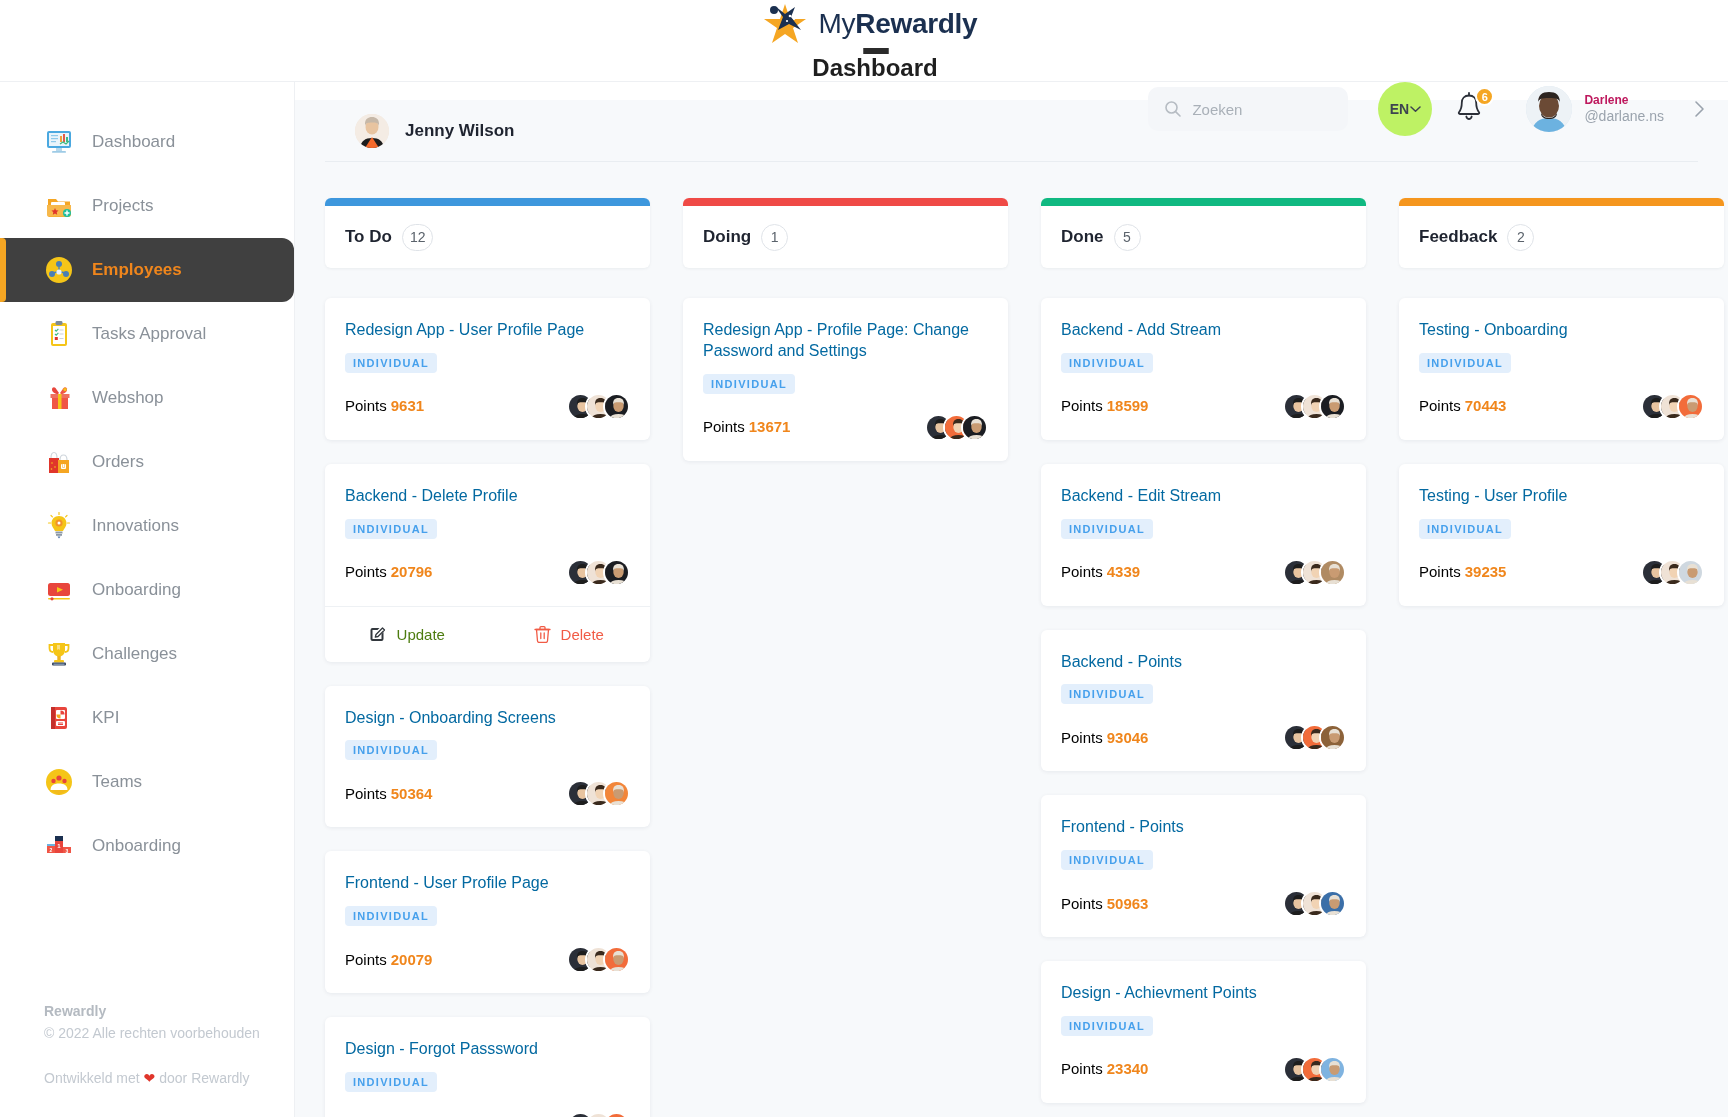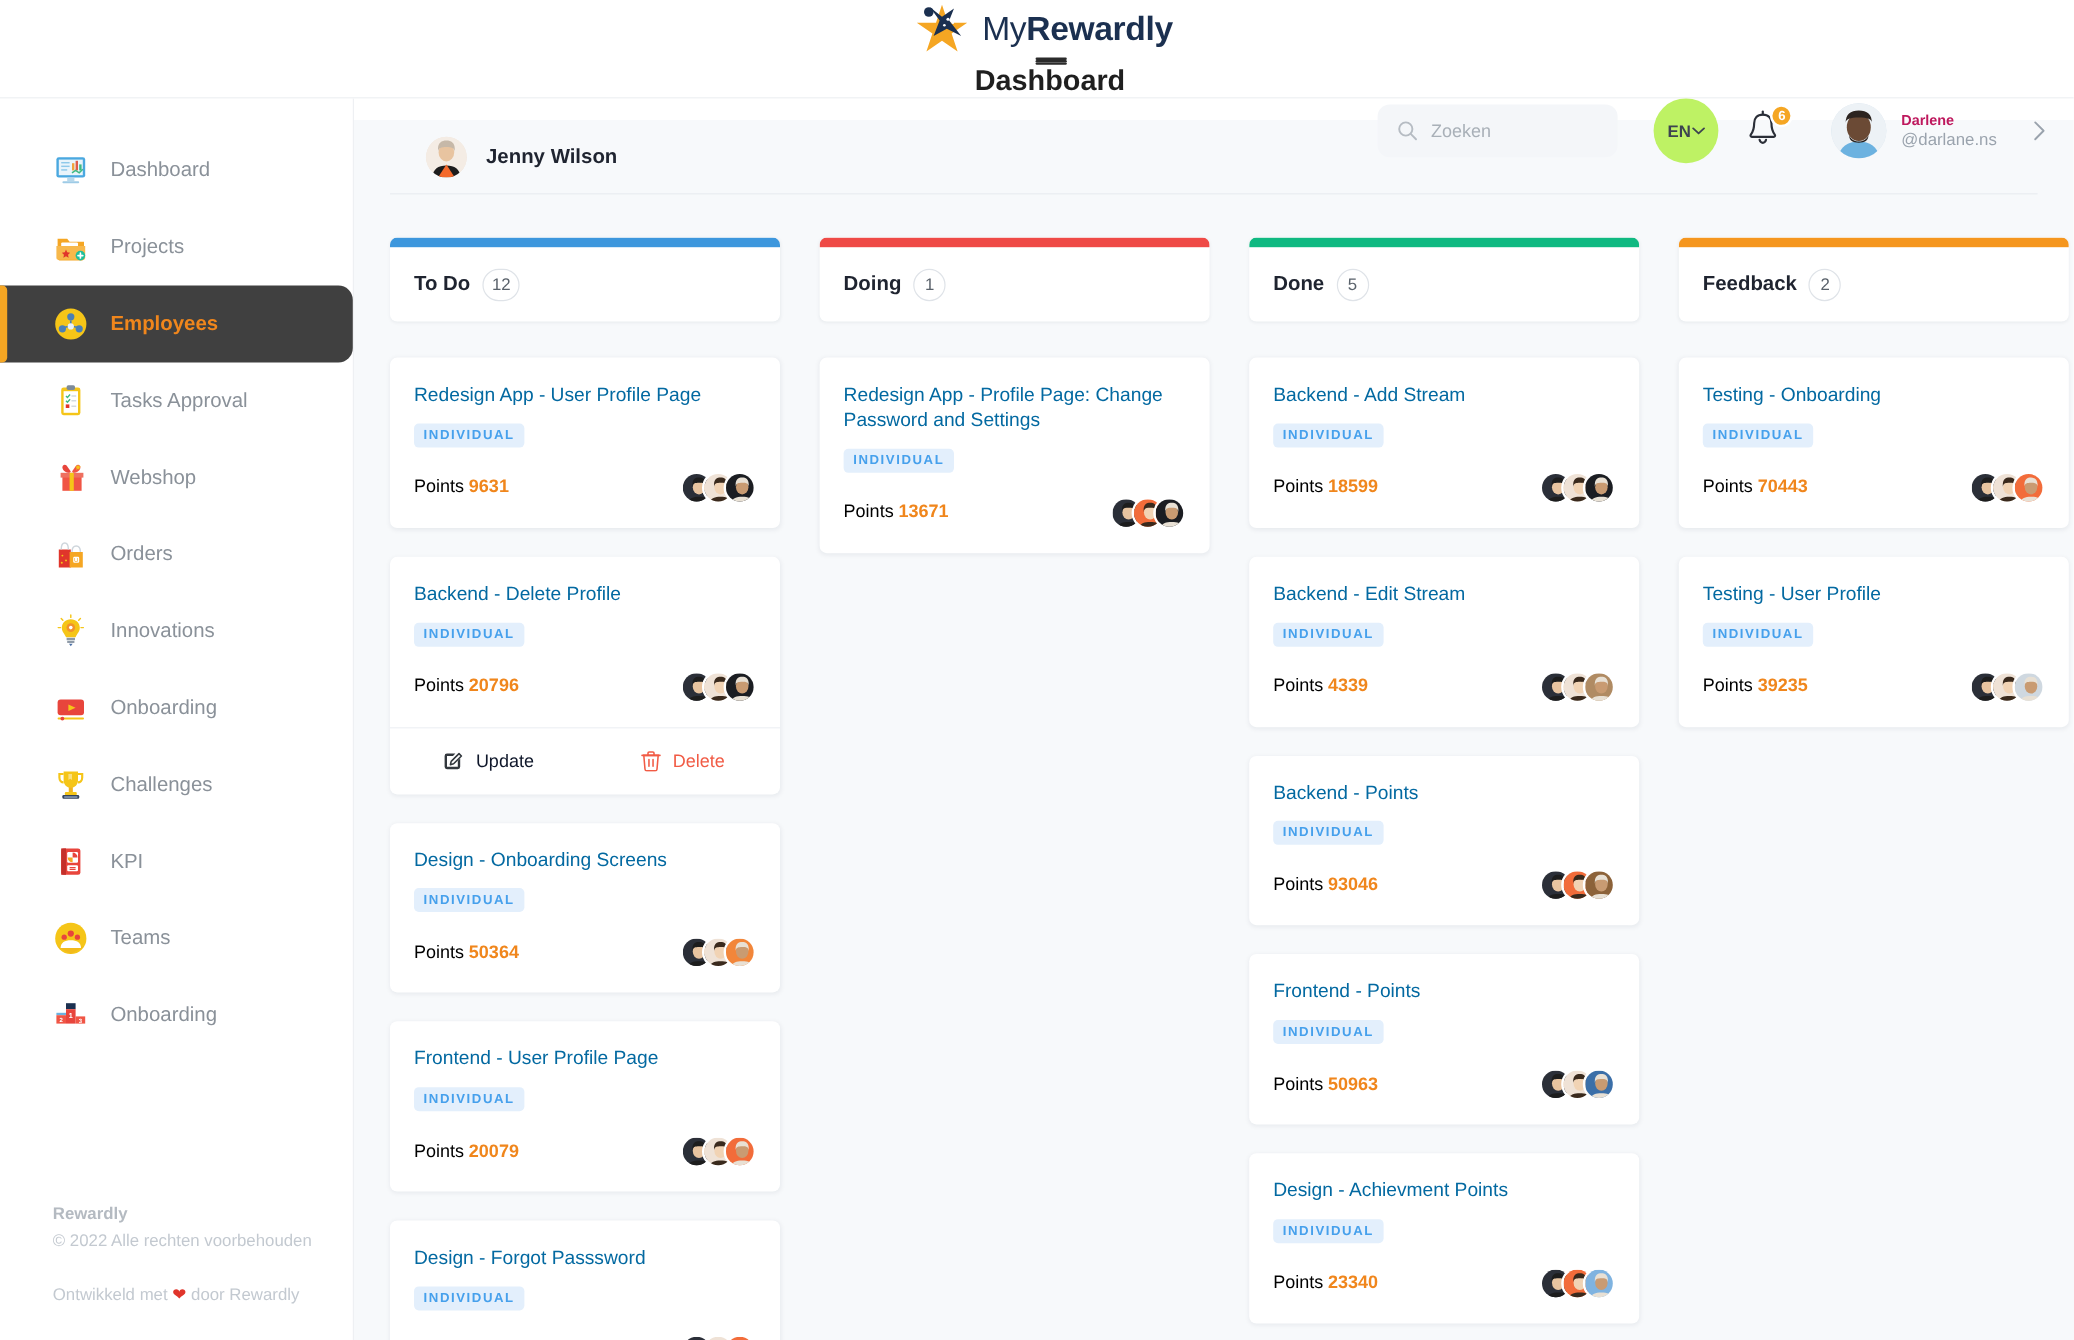--- a/index.html
+++ b/index.html
@@ -186,21 +186,21 @@
 
   .card-actions {
     border-top: 1px solid #eef1f4;
     display: flex; align-items: center;
     height: 56px;
   }
   .card-action {
     flex: 1; display: flex; align-items: center; justify-content: center; gap: 10px;
     font-size: 15px; cursor: pointer;
   }
-  .card-action.update { color: #0f172a; }
+  .card-action.update { color: #4d7c0f; }
   .card-action.delete { color: #f15b45; }
 
   svg { display: block; }
 </style>
 </head>
 <body>
 
 <div class="topbar">
 
   <div class="brand">

